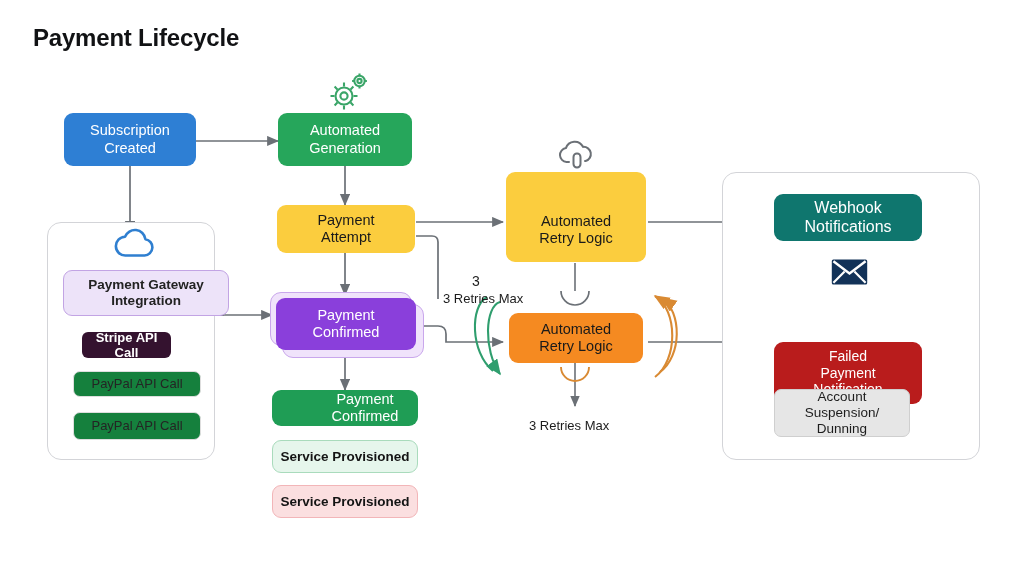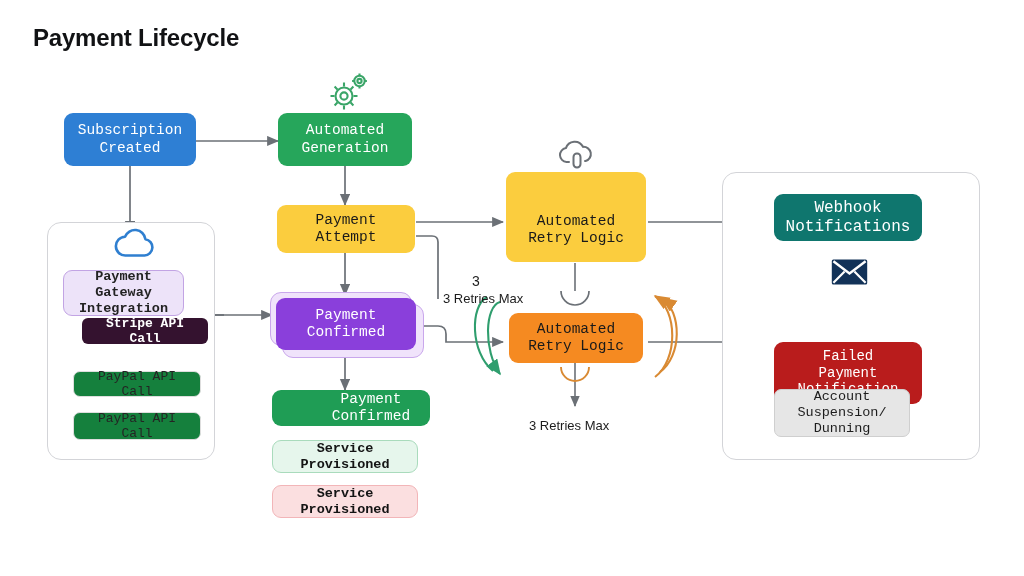--- a/index.html
+++ b/index.html
@@ -5,21 +5,21 @@
   html,body{margin:0;padding:0;}
   body{
     width:1024px;height:576px;background:#ffffff;
     font-family:"Liberation Sans", sans-serif;
     overflow:hidden;position:relative;
   }
   #canvas{position:absolute;inset:0;width:1024px;height:576px;}
   svg.wires{position:absolute;left:0;top:0;width:1024px;height:576px;pointer-events:none;}
 
   .node{position:absolute;box-sizing:border-box;display:flex;align-items:center;
-        justify-content:flex-start;text-align:center;border-radius:9px;line-height:1.18;font-family:Liberation Mono, monospace;}
+        justify-content:flex-start;text-align:center;border-radius:9px;line-height:1.18;}
   .node span{display:block;width:100%;padding:0 6px;}
 
   
   #title{position:absolute;left:33px;top:24px;font-size:24px;font-weight:bold;color:#111214;
          letter-spacing:-.2px;}
 
   
   .group{position:absolute;box-sizing:border-box;border:1.4px solid #d3d4d8;border-radius:14px;
          background:#ffffff;}
 
@@ -179,37 +179,37 @@
   <div class="node yellow" style="left:277px;top:205px;width:138px;height:48px;">
     <span>Payment<br>Attempt</span>
   </div>
 
   <div class="purple-ghost" style="position:absolute;left:270px;top:292px;width:140px;height:52px;"></div>
   <div class="purple-ghost" style="position:absolute;left:282px;top:304px;width:140px;height:52px;"></div>
   <div class="node purple" style="left:276px;top:298px;width:140px;height:52px;">
     <span>Payment<br>Confirmed</span>
   </div>
 
-  <div class="node green2" style="left:272px;top:390px;width:158px;height:36px;padding-left:40px;">
+  <div class="node green2" style="left:272px;top:390px;width:146px;height:36px;padding-left:40px;">
     <span>Payment Confirmed</span>
   </div>
 
   <div class="node mintlite" style="left:272px;top:440px;width:146px;height:33px;">
     <span>Service Provisioned</span>
   </div>
 
   <div class="node pinklite" style="left:272px;top:485px;width:146px;height:33px;">
     <span>Service Provisioned</span>
   </div>
 
-  <div class="node lavender" style="left:63px;top:270px;width:121px;height:46px;">
+  <div class="node lavender" style="left:63px;top:270px;width:166px;height:46px;">
     <span>Payment Gateway<br>Integration</span>
   </div>
 
-  <div class="node plum" style="left:82px;top:318px;width:126px;height:26px;">
+  <div class="node plum" style="left:82px;top:332px;width:89px;height:26px;">
     <span>Stripe API Call</span>
   </div>
 
   <div class="node gray" style="left:73px;top:371px;width:128px;height:26px;">
     <span>PayPal API Call</span>
   </div>
 
   <div class="node gray" style="left:73px;top:412px;width:128px;height:28px;">
     <span>PayPal API Call</span>
   </div>

